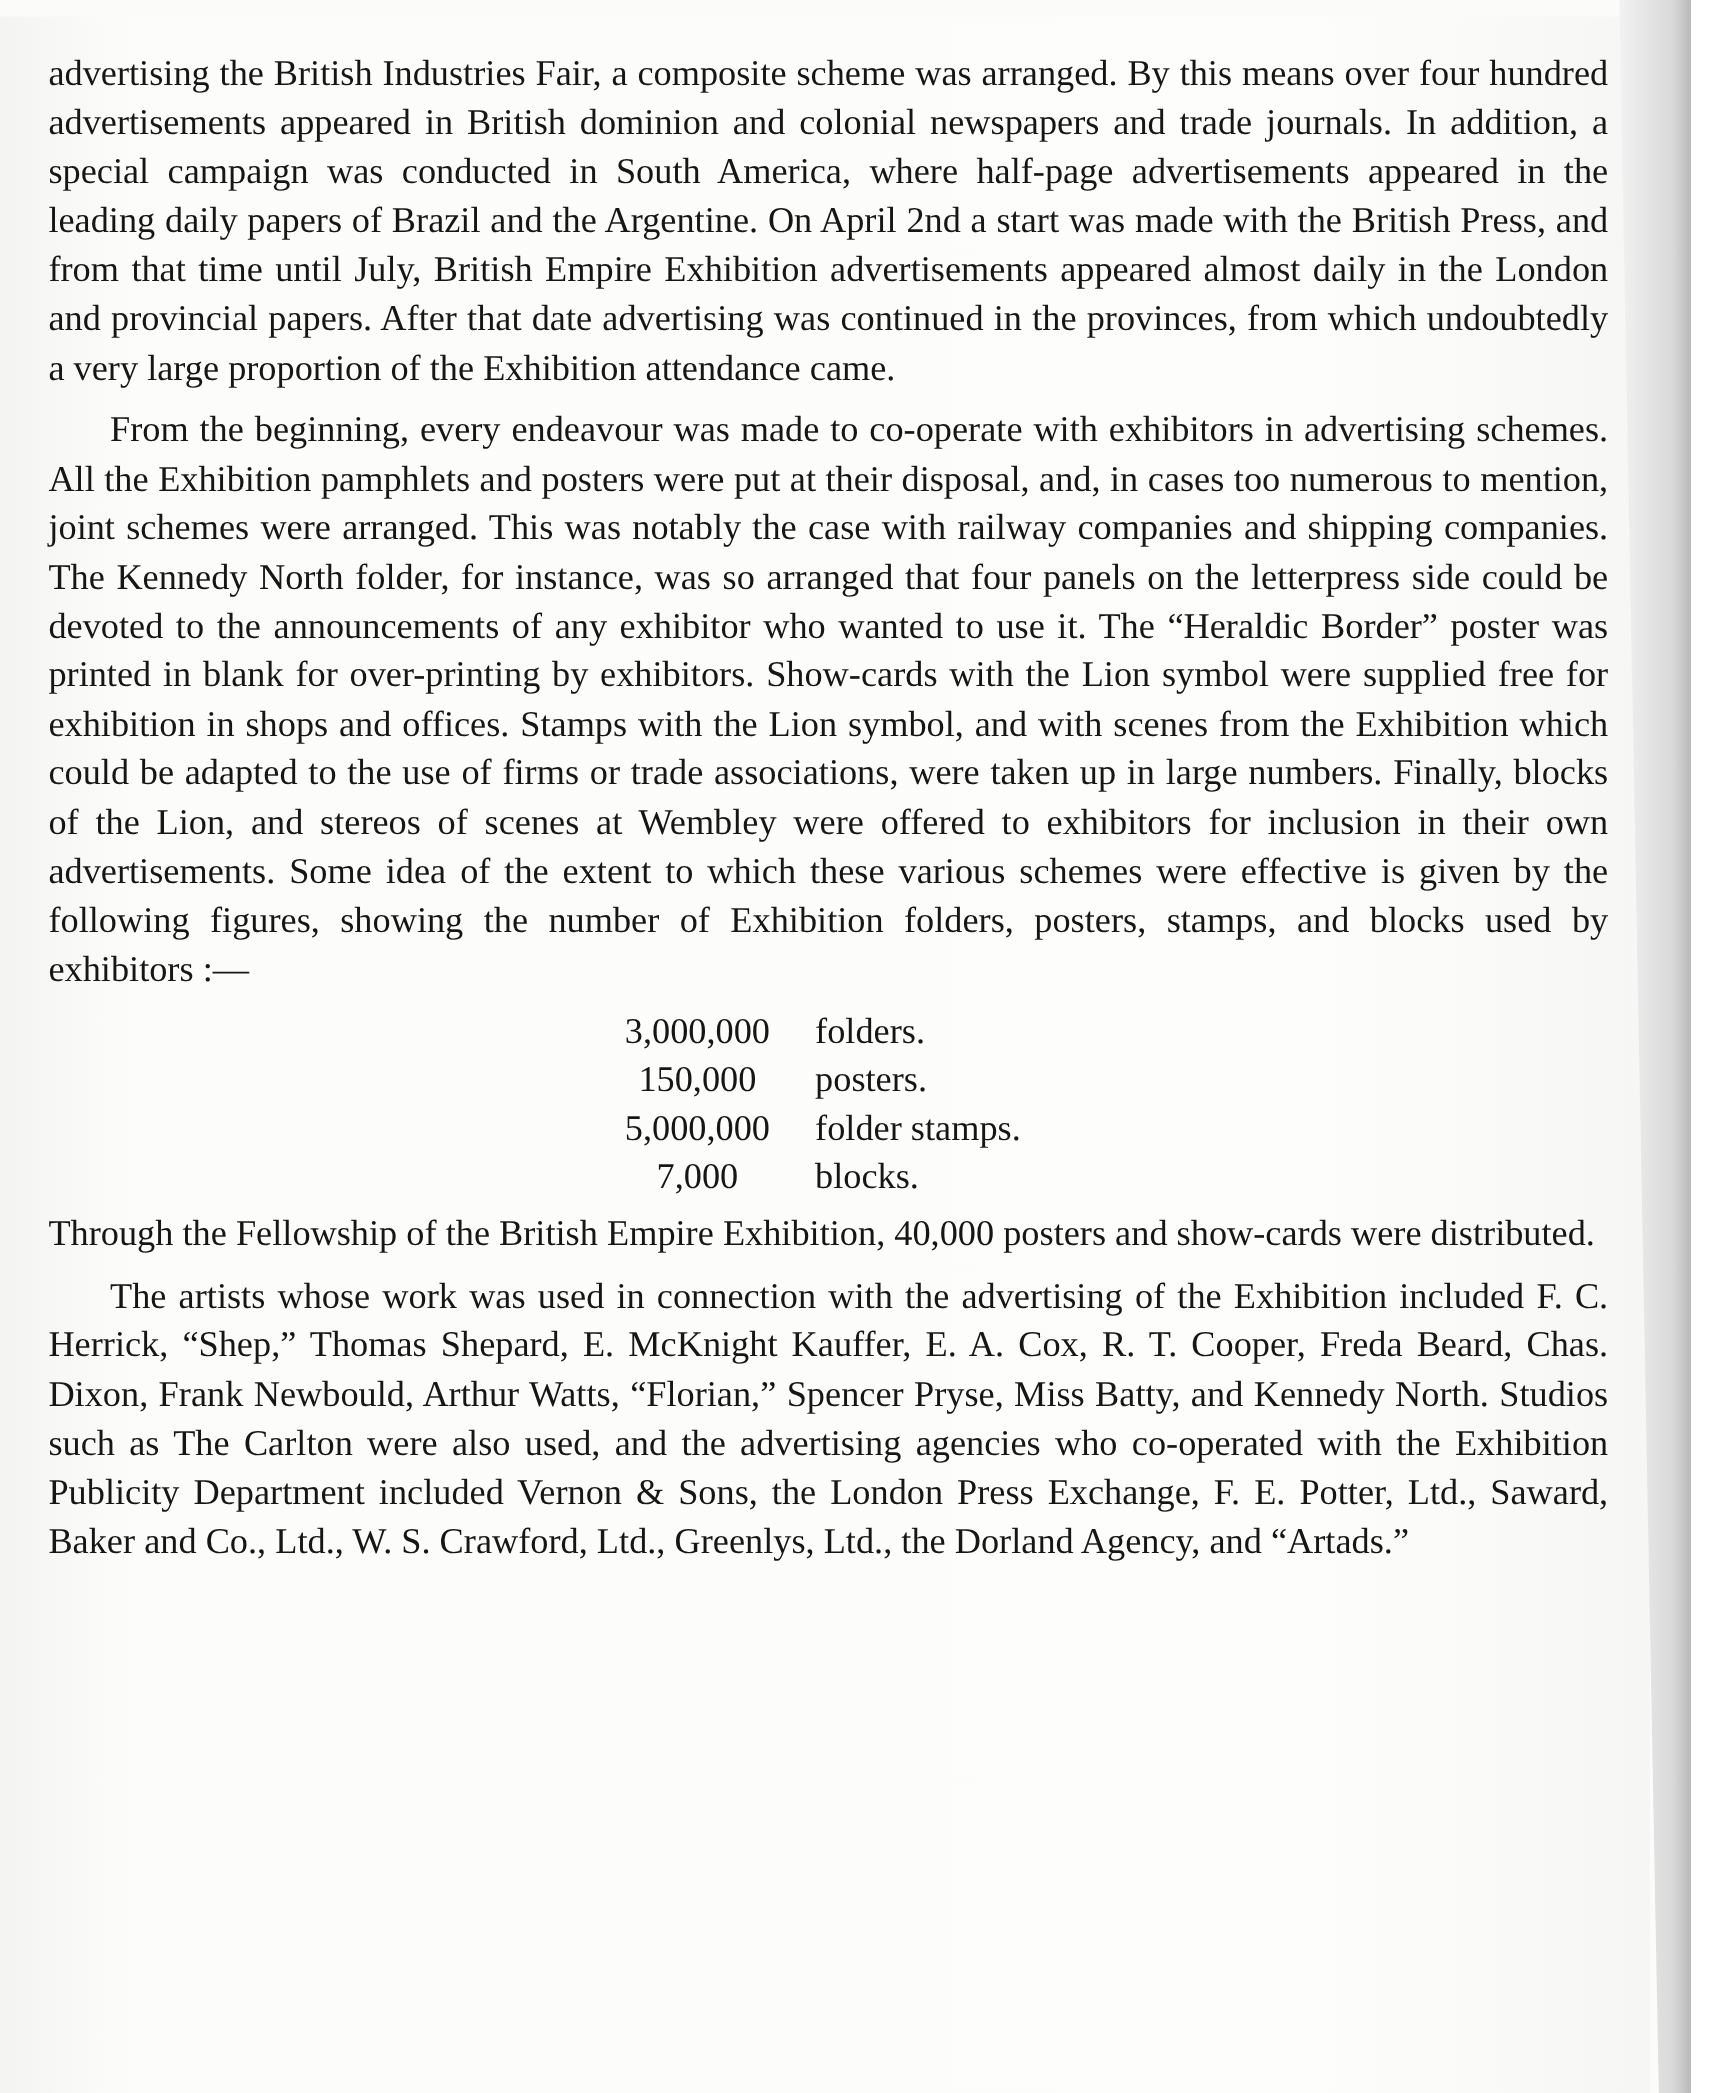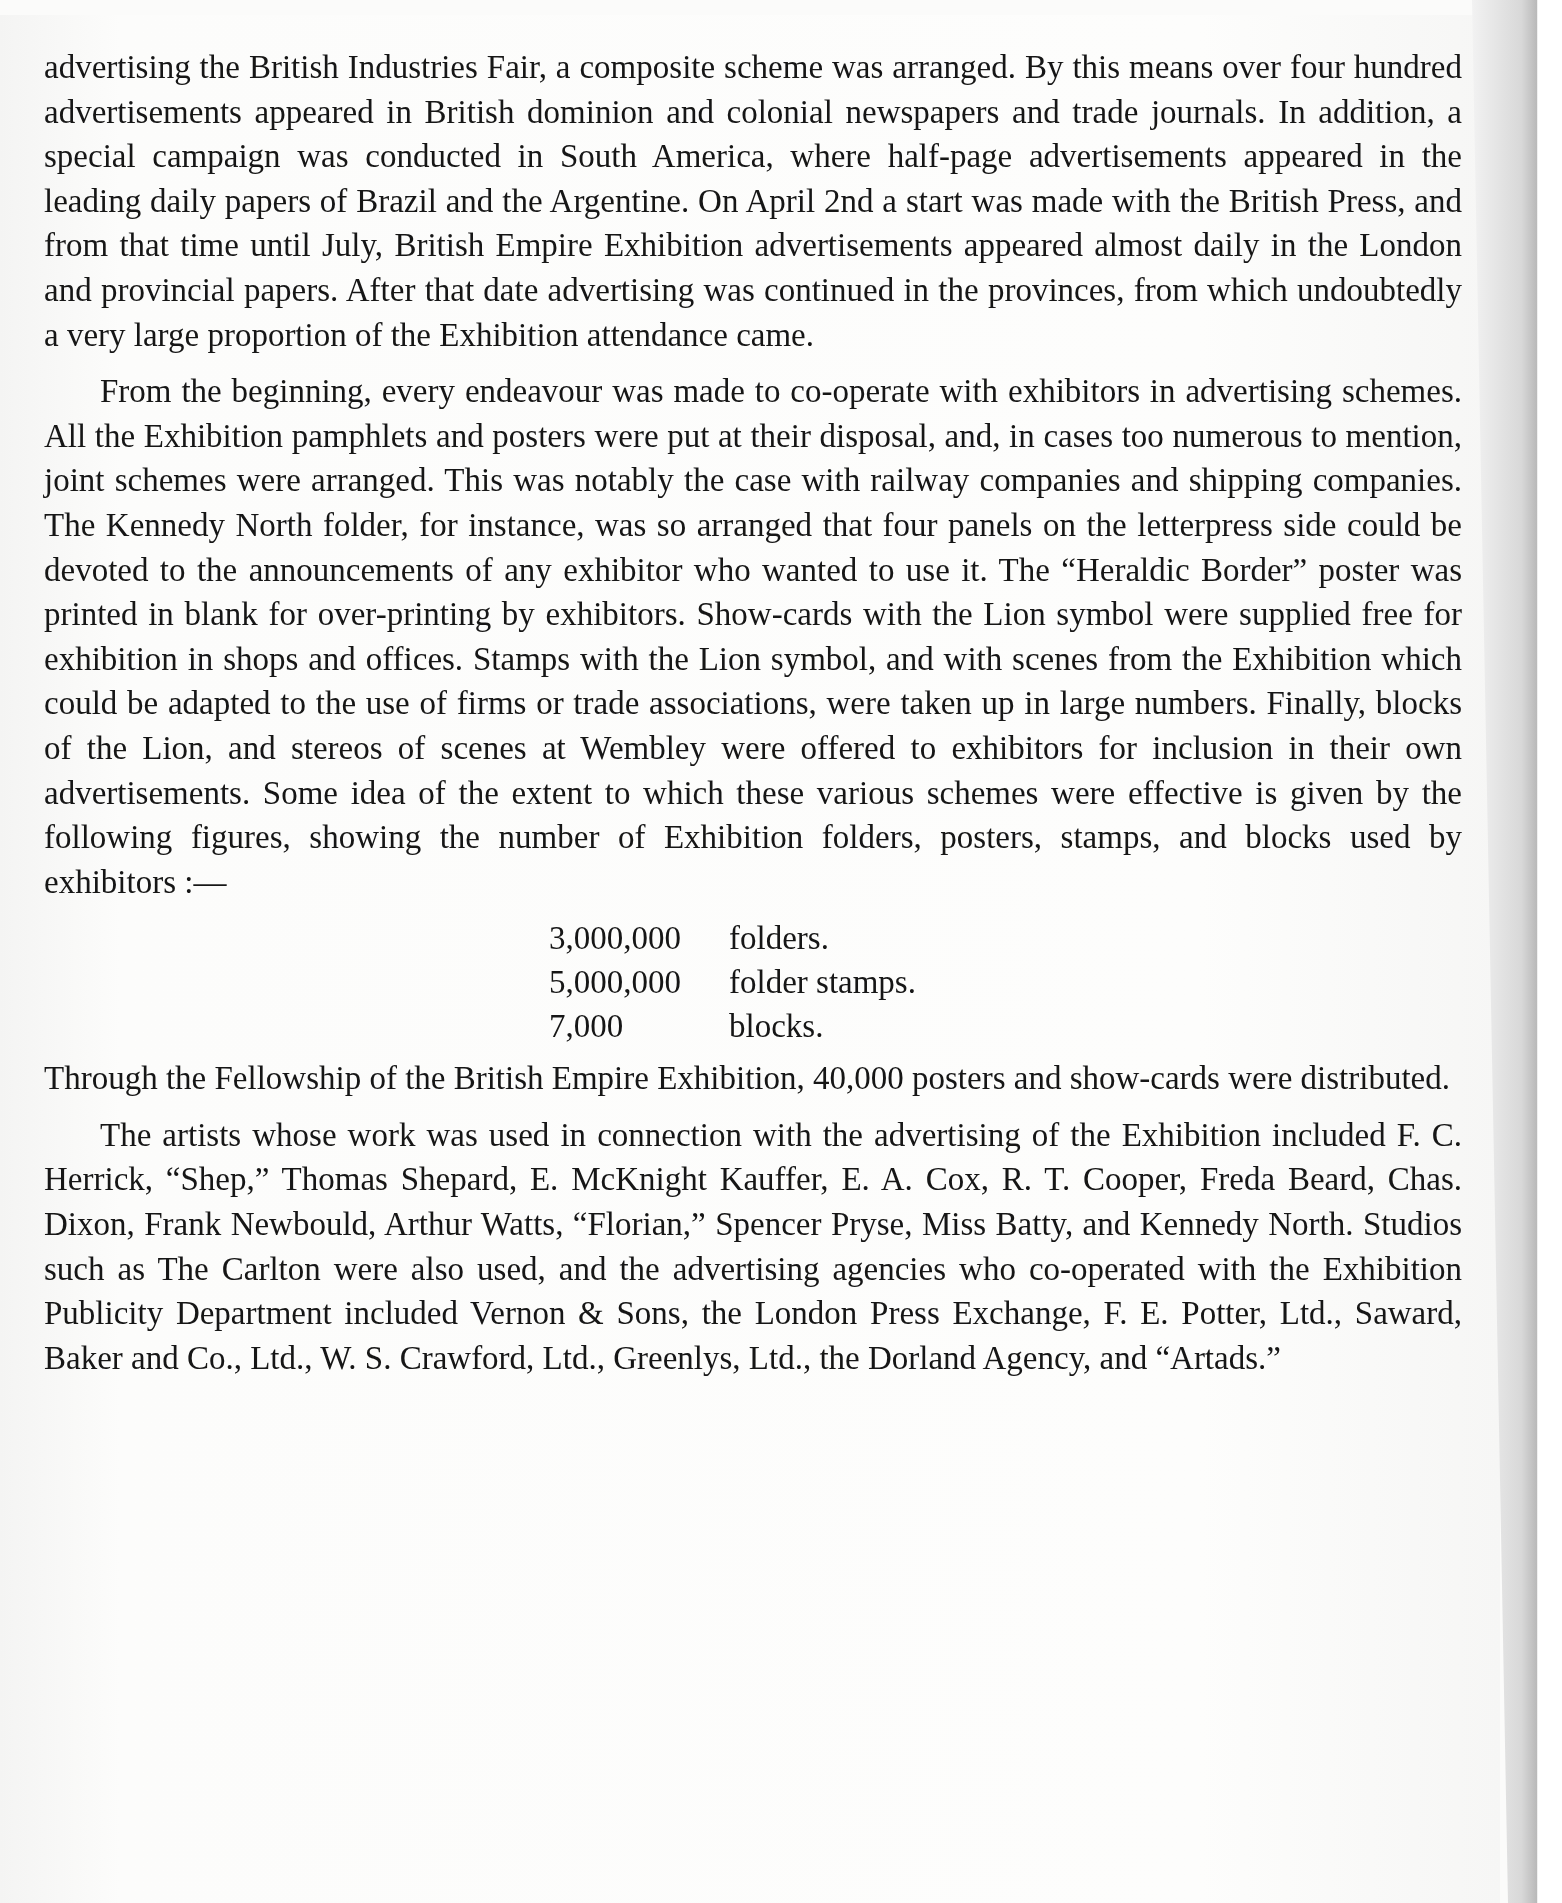--- a/index.html
+++ b/index.html
@@ -22,35 +22,36 @@
     position: absolute; left: 44px; top: 30px; width: 1418px;
     font-size: 33px; line-height: 44.6px; text-align: justify;
   }
   .p { margin: 0 0 12px 0; }
   .indent { text-indent: 56px; }
   .p-last { text-align-last: left; }
   .figures {
     margin: 0 0 8px 0; padding-left: 505px; width: 400px;
   }
   .fig-row { display: block; height: 44px; white-space: pre; }
-  .fig-num { display: inline-block; width: 170px; text-align: left; margin-right: 10px; }
+  .fig-num { display: inline-block; width: 170px; text-align: center; margin-right: 22px; }
   .pagenum {
     position: absolute; left: 735px; top: 1888px; font-size: 30px; letter-spacing: 2px;
   }
 </style>
 </head>
 <body>
 
 <div class="page">
   <div class="text">
     <p class="p p-last">advertising the British Industries Fair, a composite scheme was arranged. By this means over four hundred advertisements appeared in British dominion and colonial newspapers and trade journals. In addition, a special campaign was conducted in South America, where half-page advertisements appeared in the leading daily papers of Brazil and the Argentine. On April 2nd a start was made with the British Press, and from that time until July, British Empire Exhibition advertisements appeared almost daily in the London and provincial papers. After that date advertising was continued in the provinces, from which undoubtedly a very large proportion of the Exhibition attendance came.</p>
     <p class="p indent p-last">From the beginning, every endeavour was made to co-operate with exhibitors in advertising schemes. All the Exhibition pamphlets and posters were put at their disposal, and, in cases too numerous to mention, joint schemes were arranged. This was notably the case with railway companies and shipping companies. The Kennedy North folder, for instance, was so arranged that four panels on the letterpress side could be devoted to the announcements of any exhibitor who wanted to use it. The “Heraldic Border” poster was printed in blank for over-printing by exhibitors. Show-cards with the Lion symbol were supplied free for exhibition in shops and offices. Stamps with the Lion symbol, and with scenes from the Exhibition which could be adapted to the use of firms or trade associations, were taken up in large numbers. Finally, blocks of the Lion, and stereos of scenes at Wembley were offered to exhibitors for inclusion in their own advertisements. Some idea of the extent to which these various schemes were effective is given by the following figures, showing the number of Exhibition folders, posters, stamps, and blocks used by exhibitors :—</p>
 
     <div class="figures">
       <span class="fig-row"><span class="fig-num">3,000,000</span><span>folders.</span></span>
+      <span class="fig-row"><span class="fig-num">150,000</span><span>posters.</span></span>
       <span class="fig-row"><span class="fig-num">5,000,000</span><span>folder stamps.</span></span>
       <span class="fig-row"><span class="fig-num">7,000</span><span>blocks.</span></span>
     </div>
 
     <p class="p p-last">Through the Fellowship of the British Empire Exhibition, 40,000 posters and show-cards were distributed.</p>
     <p class="p indent p-last">The artists whose work was used in connection with the advertising of the Exhibition included F. C. Herrick, “Shep,” Thomas Shepard, E. McKnight Kauffer, E. A. Cox, R. T. Cooper, Freda Beard, Chas. Dixon, Frank Newbould, Arthur Watts, “Florian,” Spencer Pryse, Miss Batty, and Kennedy North. Studios such as The Carlton were also used, and the advertising agencies who co-operated with the Exhibition Publicity Department included Vernon &amp; Sons, the London Press Exchange, F. E. Potter, Ltd., Saward, Baker and Co., Ltd., W. S. Crawford, Ltd., Greenlys, Ltd., the Dorland Agency, and “Artads.”</p>
   </div>
   <div class="pagenum">222</div>
 </div>
 <div class="edge"></div>

